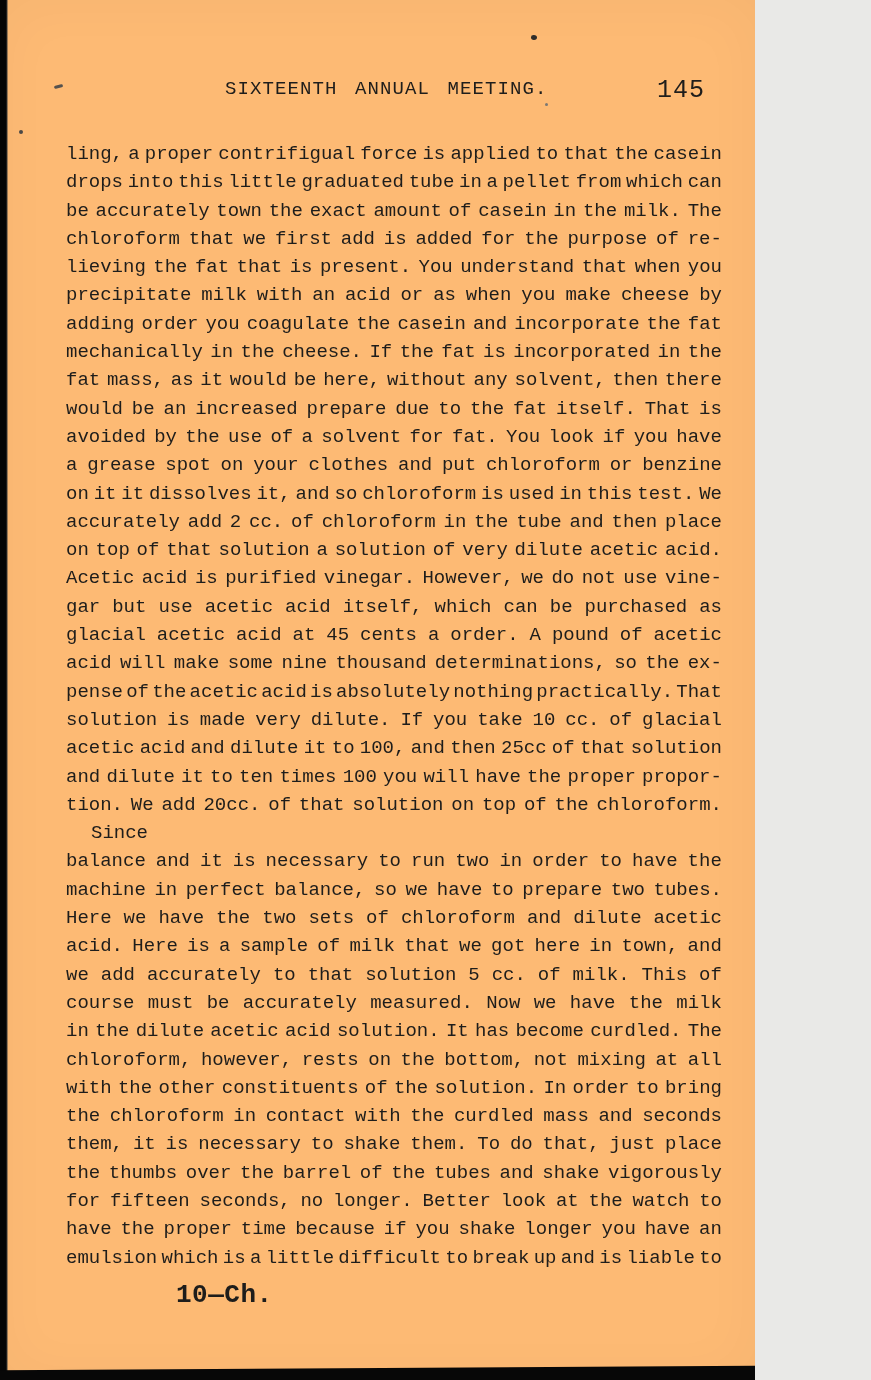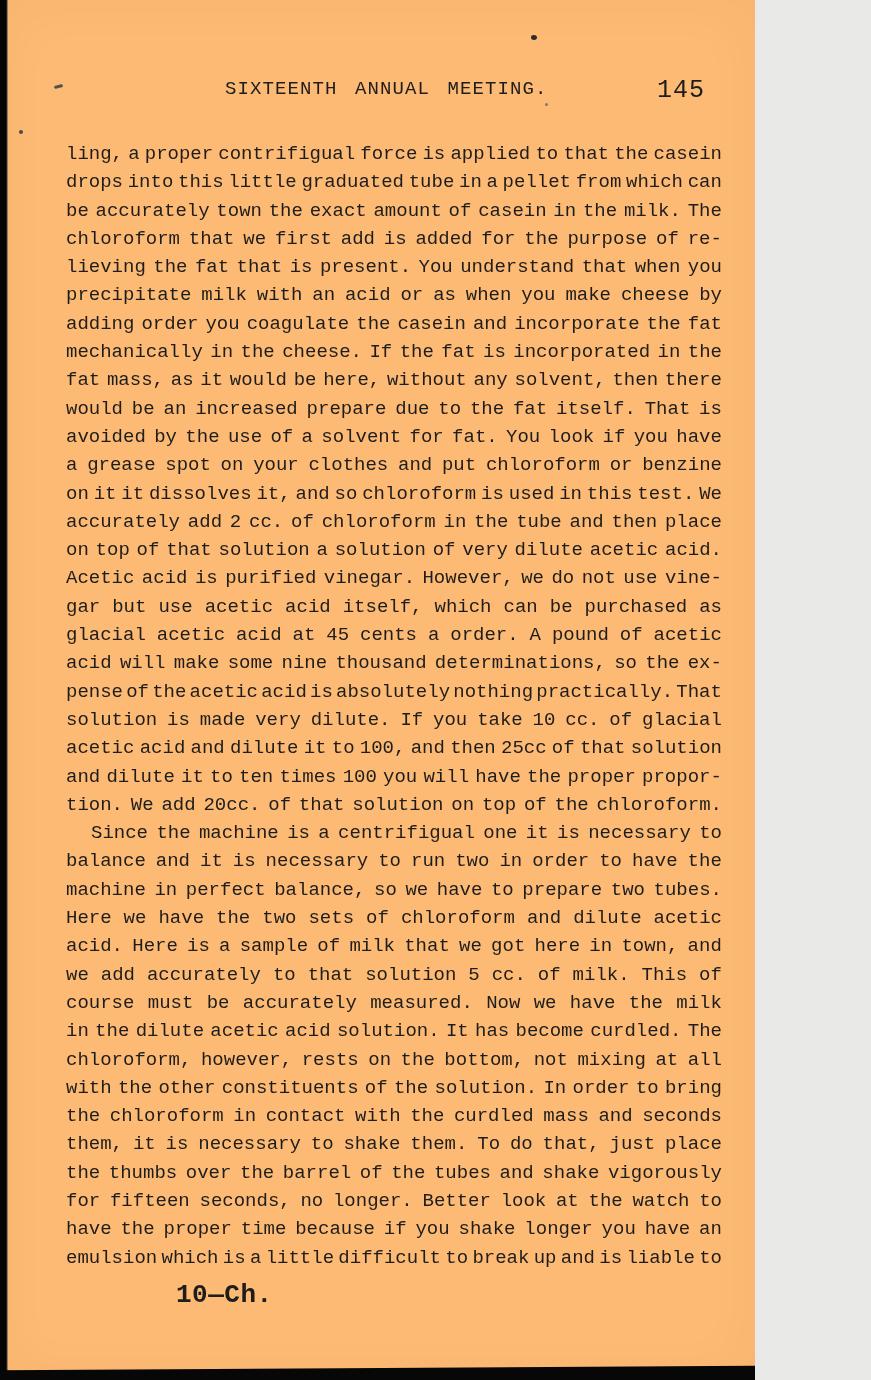--- a/index.html
+++ b/index.html
@@ -67,21 +67,21 @@
     font-size: 19px;
     text-align: justify;
     text-align-last: justify;
     overflow: hidden;
     white-space: nowrap;
     display: block;
   }
   
   .line { display: flex; justify-content: space-between; }
   .line span { white-space: pre; }
-  .line.indent { padding-left: 25px; }
+  .line.indent { padding-left: 25px; flex-direction: column; }
   .footer-mark {
     position: absolute;
     left: 176px; top: 1280px;
     font-size: 26px;
     font-weight: bold;
     letter-spacing: 0.5px;
   }
   .speck { position: absolute; border-radius: 50%; }
   .speck.s1 { left: 531px; top: 35px;  width: 6px; height: 5px; background: #2f2d2a; border-radius: 45% 55% 50% 50%; }
   .speck.s2 { left: 54px;  top: 85px;  width: 9px; height: 3px; background: #55524e; border-radius: 2px; transform: rotate(-14deg); }

